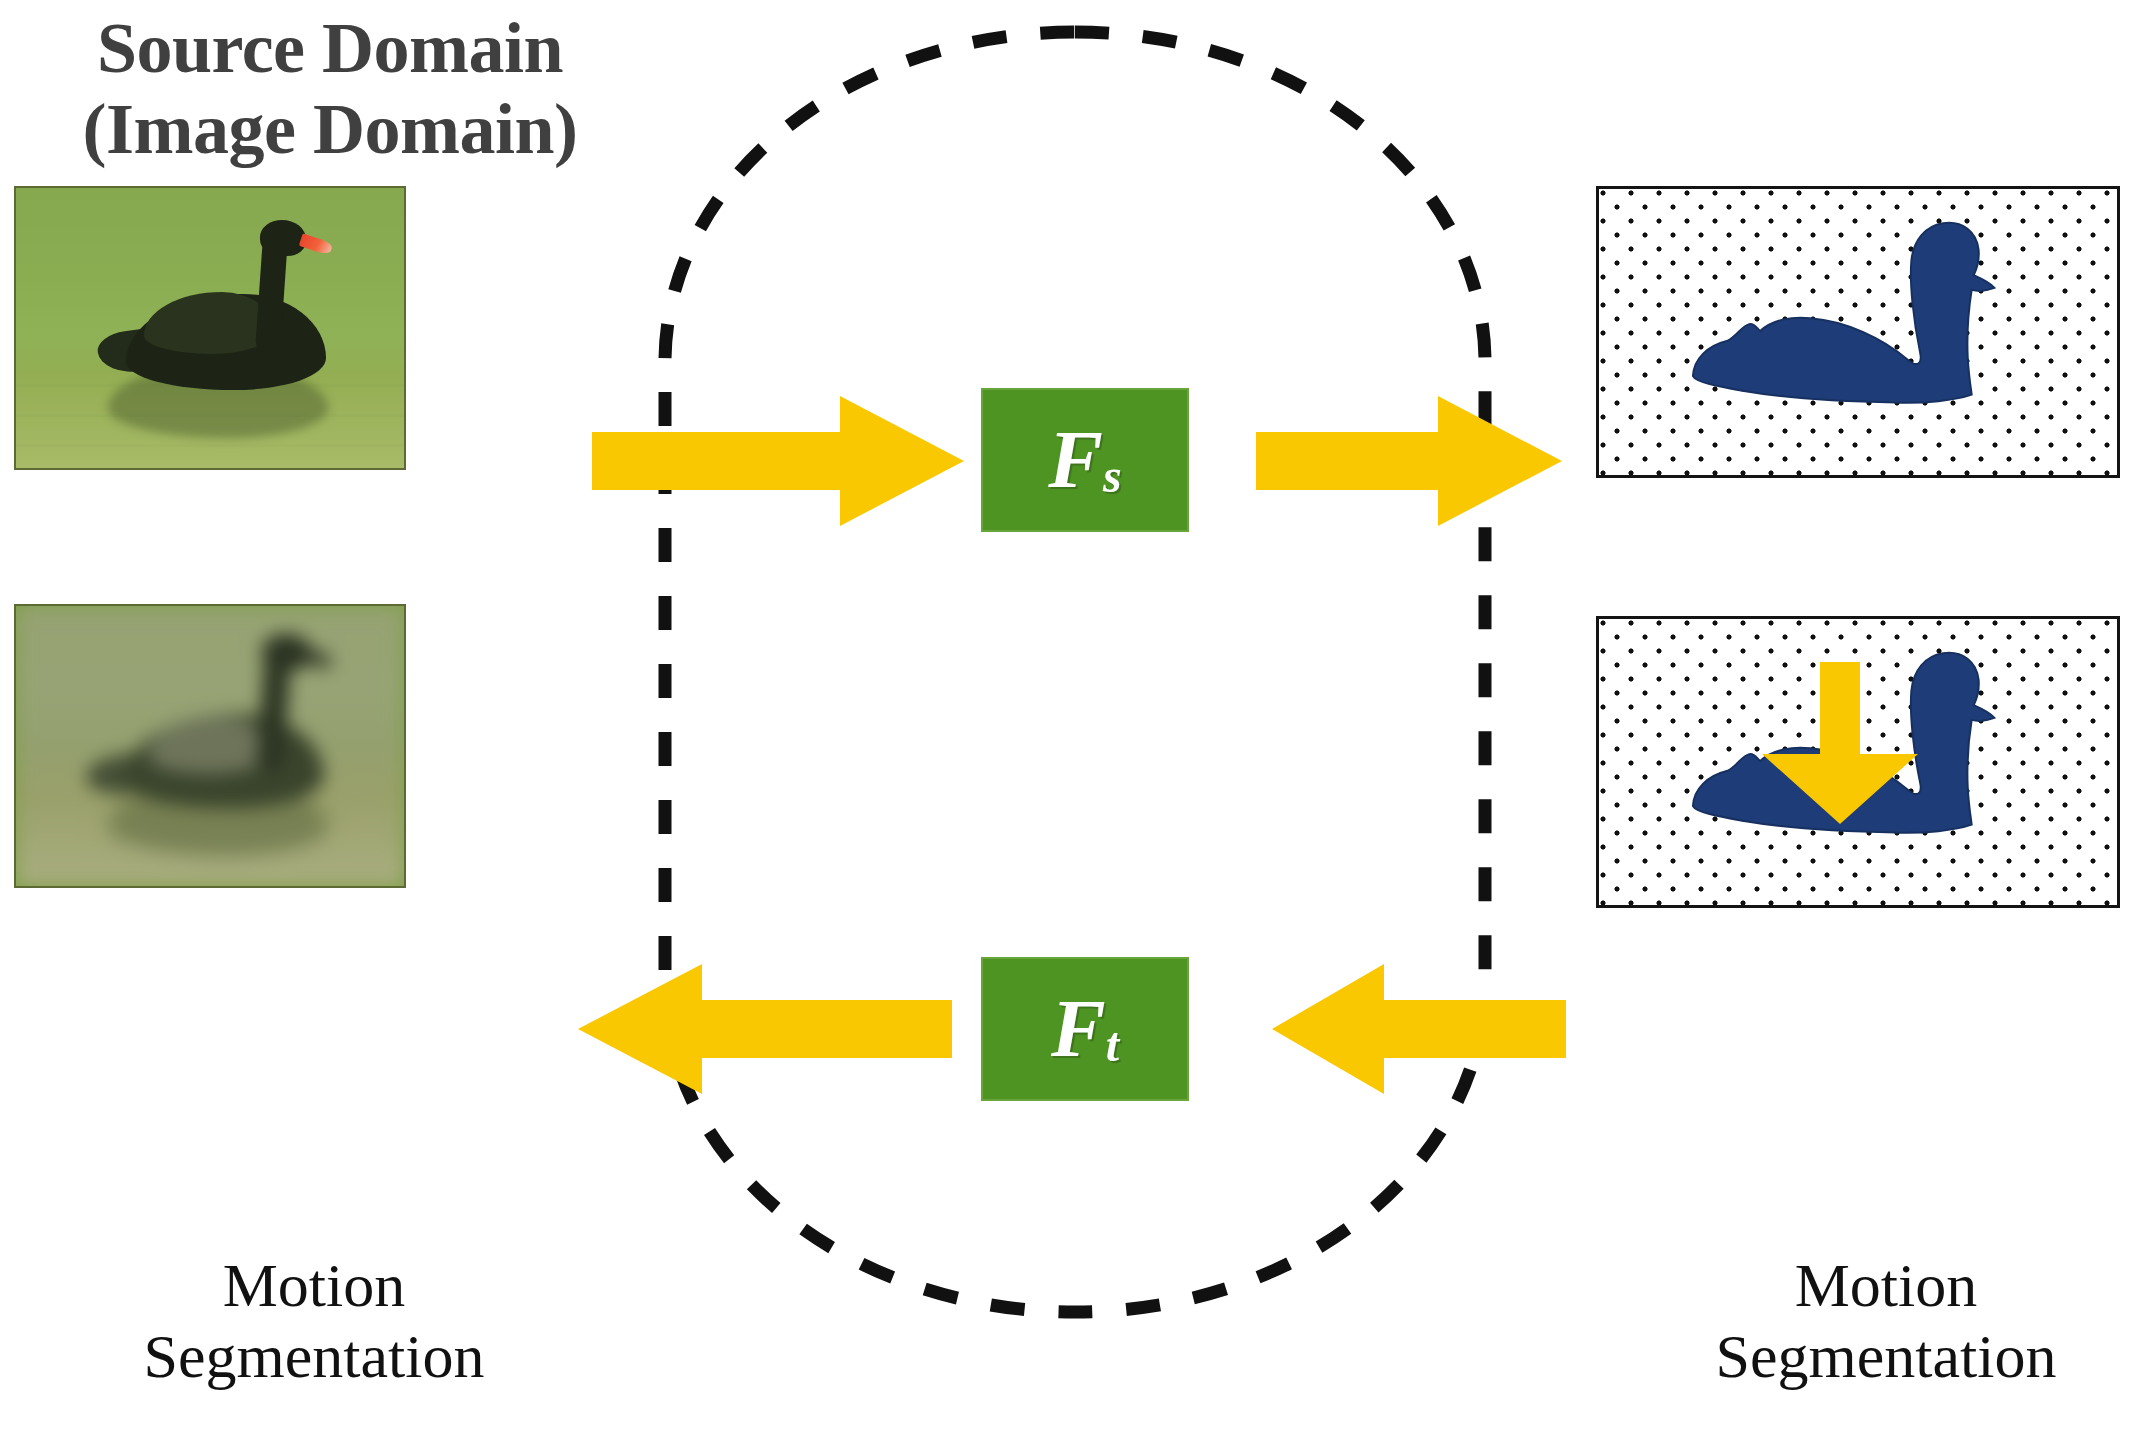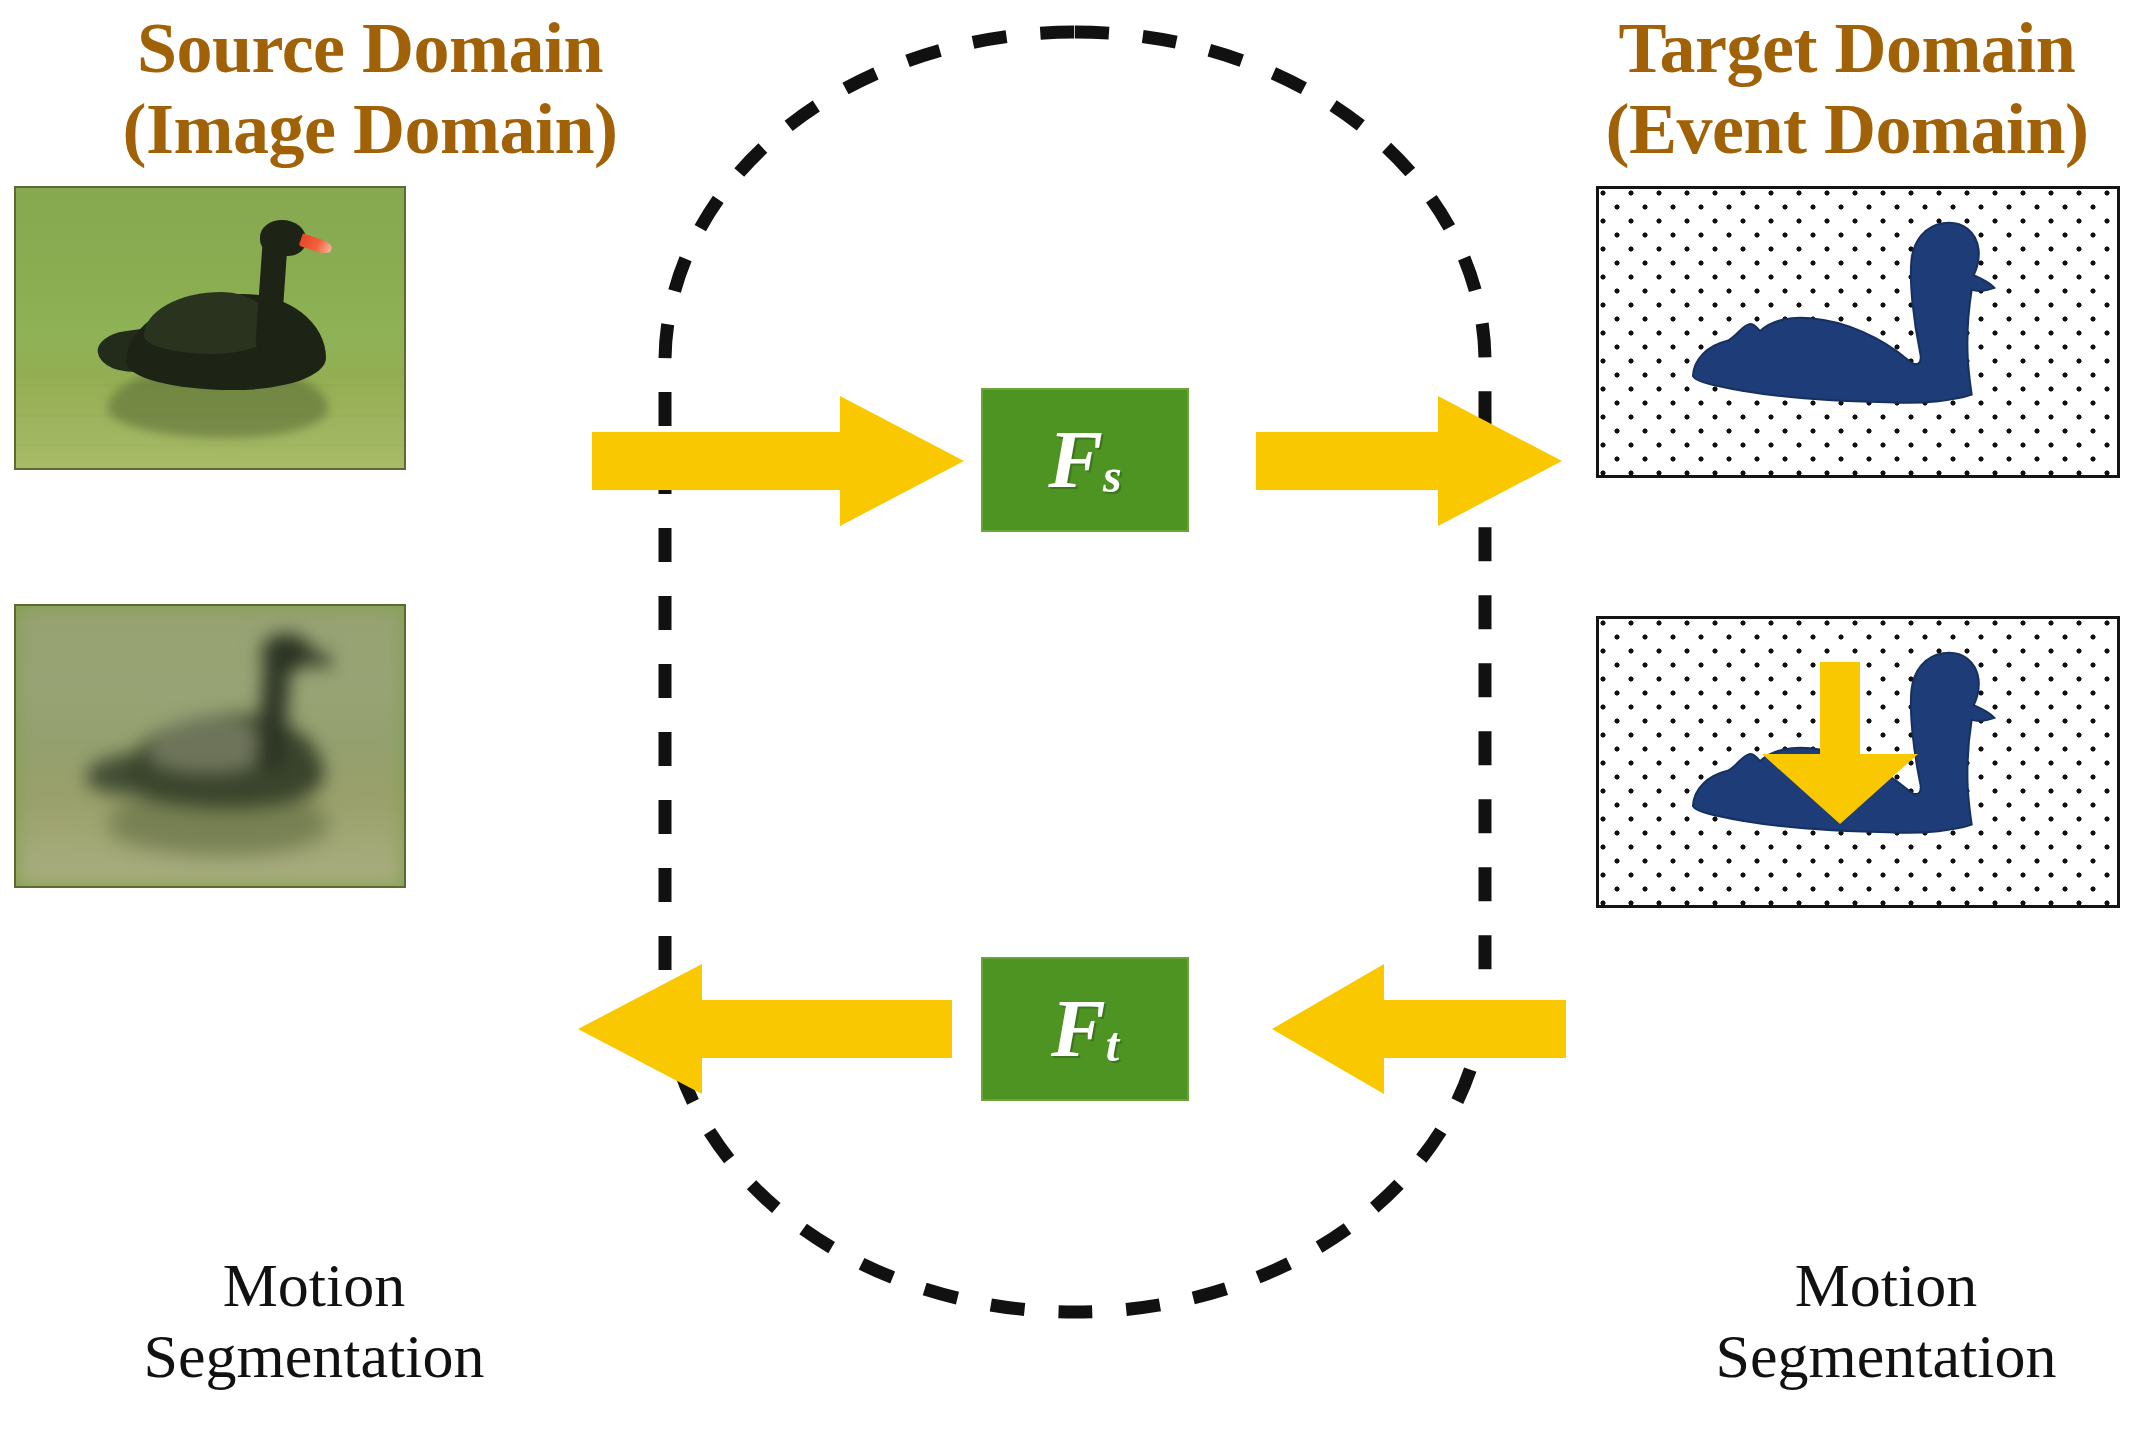--- a/index.html
+++ b/index.html
@@ -12,28 +12,27 @@
     width: 2136px;
     height: 1432px;
     background: #ffffff;
     overflow: hidden;
     font-family: "Liberation Serif", "DejaVu Serif", serif;
   }
 
   
   .domain-title {
     position: absolute;
-    color: #a16207;
+    color: #404040;
     font-weight: bold;
     font-size: 72px;
     line-height: 1.12;
     text-align: center;
     letter-spacing: -0.5px;
     white-space: pre-line;
-    margin-left: 40px;
   }
   #source-title { left: 0px;    top: 8px;  width: 660px; }
   #target-title { left: 1478px; top: 8px;  width: 658px; }
 
   
   .caption {
     position: absolute;
     color: #111111;
     font-size: 62px;
     line-height: 1.14;
@@ -199,22 +198,20 @@
 
   <div id="dashed-cycle">
     <svg viewBox="0 0 840 1300" preserveAspectRatio="none" aria-hidden="true">
       <rect x="10" y="10" width="820" height="1280" rx="410" ry="330" fill="none" stroke="#111111" stroke-width="13" stroke-dasharray="34 34" stroke-linecap="butt"></rect>
     </svg>
   </div>
 
   <div class="domain-title" id="source-title">Source Domain
 (Image Domain)</div>
 
-  <div class="domain-title" id="target-title">Target Domain
-(Event Domain)</div>
 
   <div class="photo-frame" id="source-photo">
     <div class="water"></div>
     <div class="ripple" style="top:196px; opacity:.30;"></div>
     <div class="ripple" style="top:226px; opacity:.22;"></div>
     <div class="ripple" style="top:256px; opacity:.18;"></div>
 
     <div class="swan-reflection" style="left:92px; top:176px; width:220px; height:74px;"></div>
 
     <div class="swan-tail" style="left:82px; top:142px; width:74px; height:42px; transform:rotate(-8deg);"></div>

